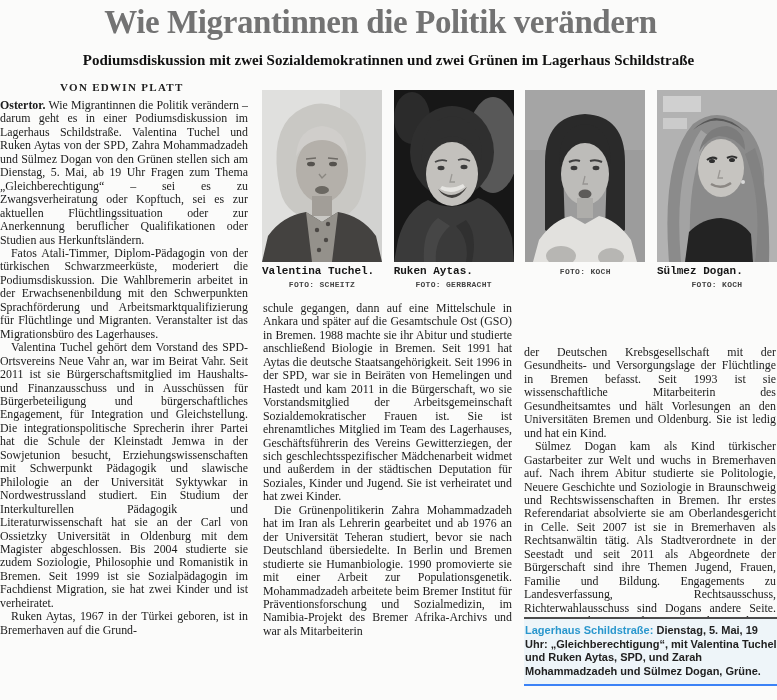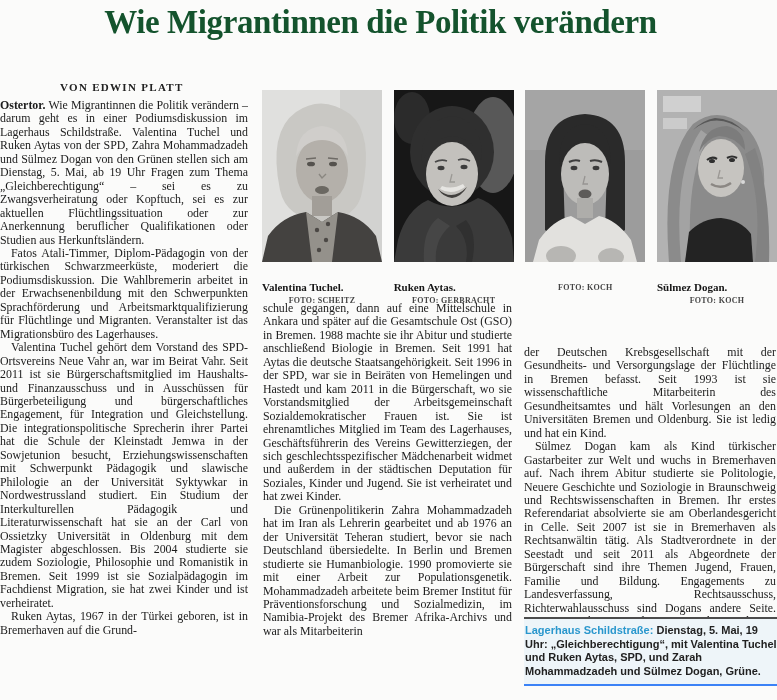--- a/index.html
+++ b/index.html
@@ -4,21 +4,21 @@
 <style>
   html,body { margin:0; padding:0; background:#e8e8e8; }
   .page {
     position:relative; width:777px; height:700px; margin:0 auto;
     background:#fbfbfa; color:#1b1b1b; overflow:hidden;
     font-family:"Liberation Serif", serif;
   }
   .headline {
     position:absolute; top:4px; left:0; right:16px; margin:0;
     text-align:center; font-size:33px; font-weight:bold; letter-spacing:-0.4px;
-    font-family:"Liberation Serif", serif; color:#14532d;
+    font-family:"Liberation Serif", serif; color:#737373;
   }
   .subheadline {
     position:absolute; top:52px; left:0; right:0; margin:0;
     text-align:center; font-size:15px; font-weight:bold; letter-spacing:0;
     font-family:"Liberation Serif", serif; color:#111;
   }
   .byline {
     position:absolute; left:60px; top:81px;
     font-size:11px; font-weight:bold; letter-spacing:1.3px; color:#222;
   }
@@ -32,41 +32,42 @@
   .col2 { left:263px; top:302px; width:249px; height:394px; }
   .col3 { left:524px; top:302px; width:252px; height:314px;margin-top:44px; }
   .lead-in { font-weight:bold; }
 
   .photo-strip {
     position:absolute; left:262px; top:90px; width:515px; height:212px;
     display:flex; justify-content:space-between;
   }
   .photo-strip figure { margin:0; width:120px; }
   .photo { width:120px; height:172px; display:block; }
-  .caption { position:relative; padding-top:19px; font-family:Liberation Serif, serif; }
+  .caption { position:relative; padding-top:3px; font-family:Liberation Mono, monospace; }
   .cap-name { display:block; font-size:11px; font-weight:bold; line-height:12.5px; color:#161616; }
   .cap-credit { display:block; text-align:center; font-size:8px; font-weight:bold;
                 letter-spacing:0.3px; color:#454545; margin-top:2px; }
 
   .infobox {
     position:absolute; left:524px; top:617px; width:252px;
     border-top:2px solid #4c4c4c; border-bottom:2px solid #3b82f6;
     padding:5px 1px 6px; background:#eef5f9;
     font-family:"Liberation Sans", sans-serif; font-weight:bold;
     font-size:11px; line-height:13.6px; color:#222;
   }
   .infobox p { margin:0; }
   .ib-lead { color:#2a97cd; }
 </style>
 </head>
 <body>
 
 <div class="page">
 
   <h1 class="headline">Wie Migrantinnen die Politik verändern</h1>
+  <h2 class="subheadline">Podiumsdiskussion mit zwei Sozialdemokratinnen und zwei Grünen im Lagerhaus Schildstraße</h2>
   <div class="byline">VON EDWIN PLATT</div>
 
   <div class="col col1">
     <p><span class="lead-in">Ostertor.</span> <span>Wie Migrantinnen die Politik verändern – darum geht es in einer Podiumsdiskussion im Lagerhaus Schildstraße. Valentina Tuchel und Ruken Aytas von der SPD, Zahra Mohammadzadeh und Sülmez Dogan von den Grünen stellen sich am Dienstag, 5. Mai, ab 19 Uhr Fragen zum Thema „Gleichberechtigung“ – sei es zu Zwangsverheiratung oder Kopftuch, sei es zur aktuellen Flüchtlingssituation oder zur Anerkennung beruflicher Qualifikationen oder Studien aus Herkunftsländern.</span></p>
     <p class="indent">Fatos Atali-Timmer, Diplom-Pädagogin von der türkischen Schwarzmeerküste, moderiert die Podiumsdiskussion. Die Wahlbremerin arbeitet in der Erwachsenenbildung mit den Schwerpunkten Sprachförderung und Arbeitsmarktqualifizierung für Flüchtlinge und Migranten. Veranstalter ist das Migrationsbüro des Lagerhauses.</p>
     <p class="indent">Valentina Tuchel gehört dem Vorstand des SPD-Ortsvereins Neue Vahr an, war im Beirat Vahr. Seit 2011 ist sie Bürgerschaftsmitglied im Haushalts- und Finanzausschuss und in Ausschüssen für Bürgerbeteiligung und bürgerschaftliches Engagement, für Integration und Gleichstellung. Die integrationspolitische Sprecherin ihrer Partei hat die Schule der Kleinstadt Jemwa in der Sowjetunion besucht, Erziehungswissenschaften mit Schwerpunkt Pädagogik und slawische Philologie an der Universität Syktywkar in Nordwestrussland studiert. Ein Studium der Interkulturellen Pädagogik und Literaturwissenschaft hat sie an der Carl von Ossietzky Universität in Oldenburg mit dem Magister abgeschlossen. Bis 2004 studierte sie zudem Soziologie, Philosophie und Romanistik in Bremen. Seit 1999 ist sie Sozialpädagogin im Fachdienst Migration, sie hat zwei Kinder und ist verheiratet.</p>
     <p class="indent">Ruken Aytas, 1967 in der Türkei geboren, ist in Bremerhaven auf die Grund-</p>
   </div>
 
   <div class="photo-strip">

